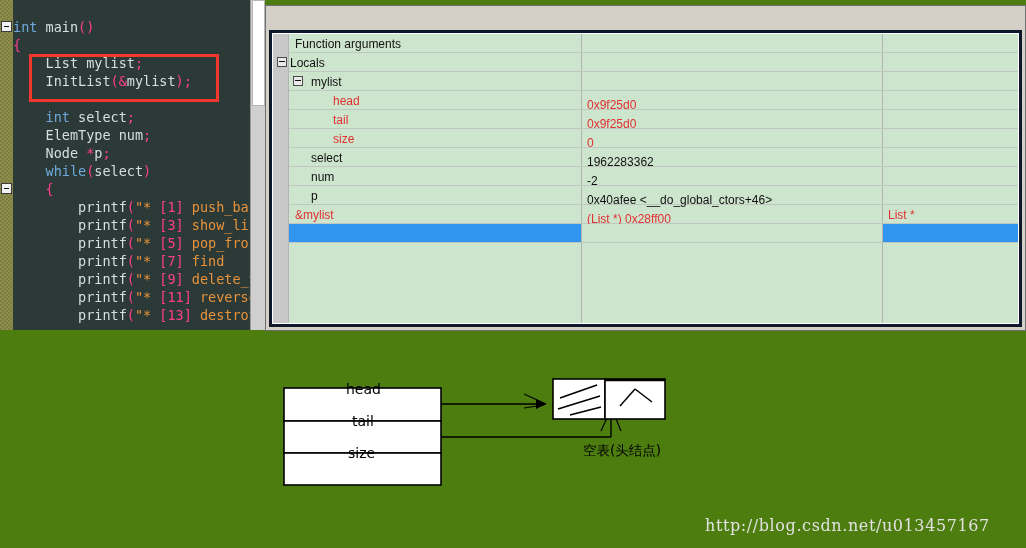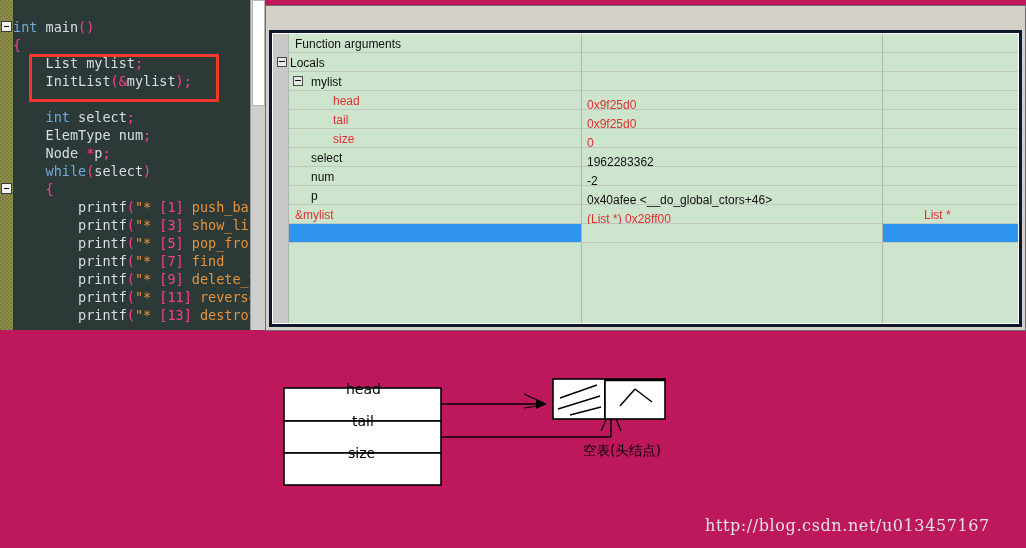--- a/index.html
+++ b/index.html
@@ -2,21 +2,21 @@
 <html><head>
 <meta charset="utf-8">
 <style>
   * { box-sizing: border-box; margin: 0; padding: 0; }
   html, body {
     width: 1026px; height: 548px;
     background: #ffffff;
     font-family: "Liberation Sans", sans-serif;
     overflow: hidden;
   }
-  #root { position: relative; width: 1026px; height: 548px; background: #be185d; }
+  #root { position: relative; width: 1026px; height: 548px; background: #4d7c0f; }
 
   
   #editor {
     position: absolute; left: 0; top: 0; width: 265px; height: 330px;
     background: #2b3a36; overflow: hidden;
   }
   #editor-gutter {
     position: absolute; left: 0; top: 0; width: 13px; height: 330px;
     background: #7e7e3c;
     background-image:
@@ -216,21 +216,21 @@
             <div class="row" style="top: 152px;">
               <div class="rowline"></div>
               <div class="cell-name" style="padding-left: 22px;">p</div>
               <div class="cell-val" style="padding-left: 5px;">0x40afee &lt;__do_global_ctors+46&gt;</div>
               <div class="cell-type" style="padding-left: 5px;"></div>
             </div>
             <div class="row" style="top: 171px;">
               <div class="rowline"></div>
               <div class="cell-name red" style="padding-left: 6px;">&amp;mylist</div>
               <div class="cell-val red" style="padding-left: 5px;">(List *) 0x28ff00</div>
-              <div class="cell-type red" style="padding-left: 5px; margin-left: 36px;">List *</div>
+              <div class="cell-type red" style="padding-left: 5px;">List *</div>
             </div>
             <div class="row" style="top: 190px;">
               <div class="sel-blue" style="position: absolute; left: 16px; top: 0px; width: 292px; height: 19px;"></div>
               <div style="position: absolute; left: 309px; top: 0px; width: 300px; height: 19px; background: rgb(205, 228, 205);"></div>
               <div class="sel-blue" style="position: absolute; left: 610px; top: 0px; right: 0px; height: 19px;"></div>
               <div class="rowline"></div>
             </div>
           </div>
       </div>
     </div>

